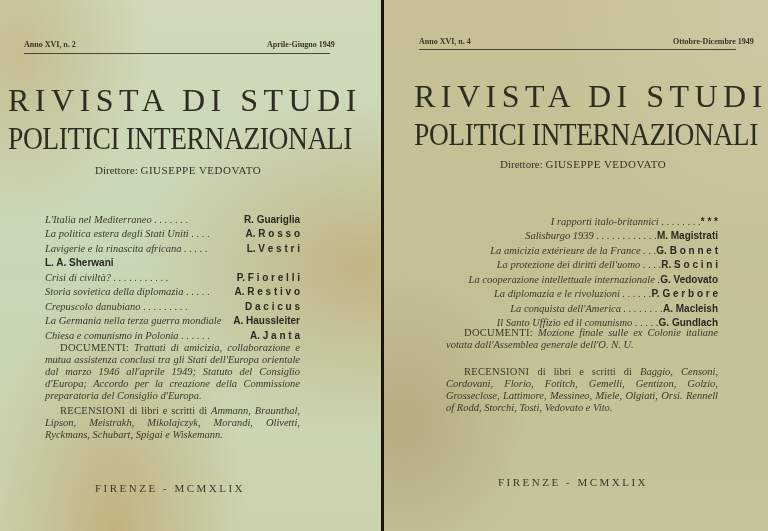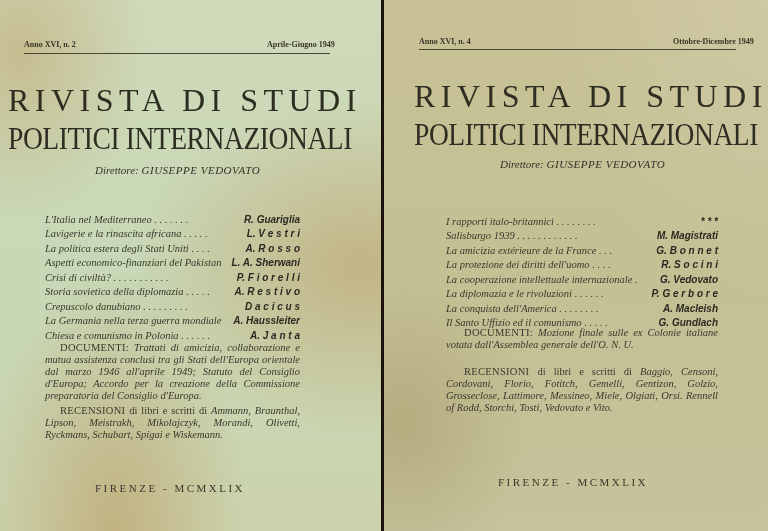--- a/index.html
+++ b/index.html
@@ -38,34 +38,34 @@
   .rule {
     position: absolute; height: 1px; background: #4a4635;
   }
   .title1, .title2 {
     position: absolute; white-space: nowrap; color: #2e2d22;
     font-family: "Liberation Serif", serif; font-weight: normal;
   }
   .title1 { font-size: 32px; letter-spacing: 5.5px; }
   .title2 { font-size: 32px; letter-spacing: -0.5px; transform: scaleX(0.86); transform-origin: left top; }
   .director {
-    position: absolute; font-size: 11px; white-space: nowrap; color: #33312a; font-style: italic;
+    position: absolute; font-size: 11px; white-space: nowrap; color: #33312a;
   }
   .director .name { letter-spacing: 0.5px; }
   .toc { position: absolute; }
   .toc-row {
     display: flex; height: 14.5px; align-items: center; white-space: nowrap;
   }
   .toc-title {
     font-style: italic; font-size: 10.5px; color: #3a382c;
     overflow: hidden; flex: 1;
   }
   .toc-author {
     font-family: "Liberation Sans", sans-serif; font-weight: bold;
-    font-size: 10px; color: #2a2820; font-style: italic;
+    font-size: 10px; color: #2a2820;
   }
   .para {
     position: absolute; font-size: 10.5px; line-height: 12px; color: #3a382c;
     text-align: justify;
   }
   .para .lead { font-style: normal; letter-spacing: 0.3px; }
   .para .ital { font-style: italic; }
   .footer {
     position: absolute; font-size: 11px; letter-spacing: 2.5px; color: #3a382c;
     white-space: nowrap;
@@ -86,29 +86,28 @@
     <span>Direttore:</span>
     <span class="name">GIUSEPPE VEDOVATO</span>
   </div>
 
   <div class="toc" style="left:45px; top:212px; width:255px;">
     <div class="toc-row">
         <span class="toc-title">L'Italia nel Mediterraneo  .  .  .  .  .  .  .</span>
         <span class="toc-author">R. Guariglia</span>
       </div>
     <div class="toc-row">
+        <span class="toc-title">La politica estera degli Stati Uniti  .  .  .  .</span>
+        <span class="toc-author">A.  R o s s o</span>
+      </div>
+    <div class="toc-row">
         <span class="toc-title">Lavigerie e la rinascita africana  .  .  .  .  .</span>
         <span class="toc-author">L.  V e s t r i</span>
       </div>
     <div class="toc-row">
-        <span class="toc-title">La politica estera degli Stati Uniti  .  .  .  .</span>
-        <span class="toc-author">A.  R o s s o</span>
-      </div>
-    <div class="toc-row">
-        <span class="toc-title">Aspetti economico-finanziari del Pakistan</span>
         <span class="toc-author">L. A. Sherwani</span>
       </div>
     <div class="toc-row">
         <span class="toc-title">Crisi di civiltà?  .  .  .  .  .  .  .  .  .  .  .</span>
         <span class="toc-author">P.  F i o r e l l i</span>
       </div>
     <div class="toc-row">
         <span class="toc-title">Storia sovietica della diplomazia  .  .  .  .  .</span>
         <span class="toc-author">A.  R e s t i v o</span>
       </div>
@@ -148,21 +147,21 @@
   <div class="rule" style="left:35px; top:49px; width:317px;"></div>
 
   <div class="title1" style="left:30px; top:78px;">RIVISTA DI STUDI</div>
   <div class="title2" style="left:30px; top:116px;">POLITICI INTERNAZIONALI</div>
 
   <div class="director" style="left:116px; top:158px;">
     <span>Direttore:</span>
     <span class="name">GIUSEPPE VEDOVATO</span>
   </div>
 
-  <div class="toc" style="left:62px; top:214px; width:272px;">
+  <div class="toc" style="left:62px; top:214px; width:272px;text-align:right;">
     <div class="toc-row">
         <span class="toc-title">I rapporti italo-britannici  .  .  .  .  .  .  .  .</span>
         <span class="toc-author">*       *       *</span>
       </div>
     <div class="toc-row">
         <span class="toc-title">Salisburgo 1939  .  .  .  .  .  .  .  .  .  .  .  .</span>
         <span class="toc-author">M. Magistrati</span>
       </div>
     <div class="toc-row">
         <span class="toc-title">La amicizia extérieure de la France  .  .  .</span>

